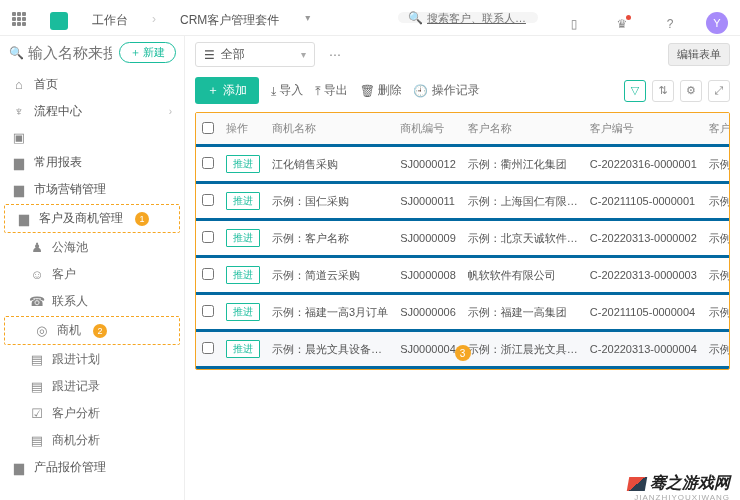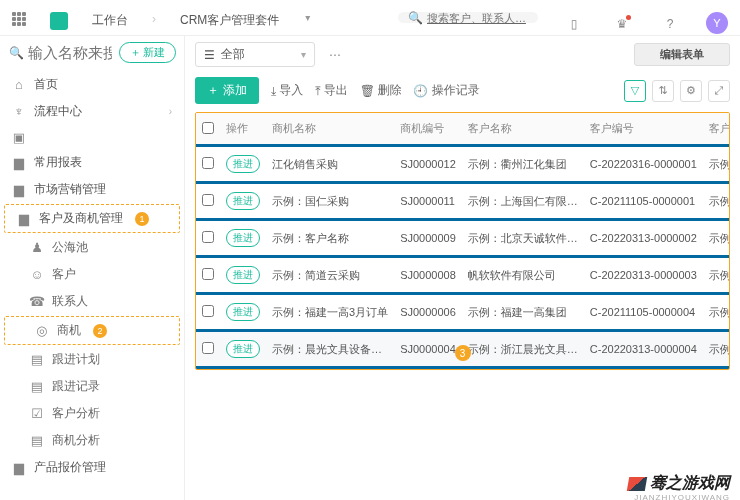--- a/index.html
+++ b/index.html
@@ -32,37 +32,37 @@
 .nav li.sub { padding-left: 30px; color: #666; }
 .nav li.highlight { border: 1px dashed #f5a623; border-radius: 2px; margin: 1px 4px; }
 .nav .ic { width: 14px; height: 14px; display: flex; align-items: center; justify-content: center; color: #888; font-size: 13px; }
 .nav .chev-r { margin-left: auto; color: #bbb; font-size: 10px; }
 .badge-num { width: 14px; height: 14px; border-radius: 50%; background: #f5a623; color: #fff; font-size: 9px; display: flex; align-items: center; justify-content: center; margin-left: 4px; }
 
 .main { flex: 1; display: flex; flex-direction: column; overflow: hidden; }
 .main-top { display: flex; align-items: center; padding: 6px 10px; gap: 8px; }
 .view-select { display: flex; align-items: center; gap: 6px; padding: 3px 8px; border: 1px solid #ddd; border-radius: 3px; color: #555; width: 120px; }
 .view-select .chev { margin-left: auto; color: #aaa; font-size: 10px; }
-.btn-edit { padding: 3px 25px; color: #555; border: 1px solid #ddd; border-radius: 3px; font-size: 11px; font-weight: bold; }
+.btn-edit { padding: 3px 8px; color: #555; border: 1px solid #ddd; border-radius: 3px; font-size: 11px; }
 .dots { color: #888; padding: 0 6px; }
 
 .toolbar { display: flex; align-items: center; padding: 4px 10px 8px; gap: 12px; }
 .btn-primary { background: #1abc9c; color: #fff; border: none; border-radius: 3px; padding: 5px 12px; font-size: 12px; display: flex; align-items: center; gap: 4px; }
 .tool-link { color: #666; font-size: 12px; display: flex; align-items: center; gap: 3px; }
 .tool-icons { margin-left: auto; display: flex; gap: 6px; }
 .tool-icons .ib { width: 22px; height: 22px; border: 1px solid #ddd; border-radius: 3px; display: flex; align-items: center; justify-content: center; color: #888; font-size: 11px; }
 .tool-icons .ib.active { border-color: #1abc9c; color: #1abc9c; }
 
 .table-wrap { margin: 0 10px; border: 1px solid #f5a623; border-radius: 2px; overflow: auto; position: relative; }
 table { width: 100%; border-collapse: collapse; }
 th, td { text-align: left; padding: 8px 6px; font-size: 11px; border-bottom: 3px solid #0369a1; color: #555; white-space: nowrap; margin-left: 40px; }
 th { color: #888; font-weight: normal; background: #fafafa; }
 td.ck, th.ck { width: 26px; text-align: center; }
 input[type=checkbox] { width: 12px; height: 12px; }
-.btn-push { border: 1px solid #1abc9c; color: #1abc9c; background: #fff; border-radius: 9px; padding: 1px 6px; font-size: 10px; }
+.btn-push { border: 1px solid #1abc9c; color: #1abc9c; background: #fff; border-radius: 1px; padding: 1px 6px; font-size: 10px; }
 tr.hl td { background: #f7f8fa; }
 .table-badge { position: absolute; bottom: 8px; left: 50%; transform: translateX(-50%); width: 16px; height: 16px; border-radius: 50%; background: #f5a623; color: #fff; font-size: 10px; display: flex; align-items: center; justify-content: center; }
 
 .watermark { position: absolute; bottom: 6px; right: 10px; font-size: 16px; font-weight: bold; color: #222; font-style: italic; display: flex; align-items: center; gap: 4px; }
 .watermark .logo-m { width: 18px; height: 14px; background: linear-gradient(135deg, #e74c3c 50%, #2c3e50 50%); transform: skewX(-10deg); }
 .watermark .sub { position: absolute; bottom: -8px; right: 0; font-size: 8px; color: #aaa; font-weight: normal; font-style: normal; letter-spacing: 1px; }
 </style>
 </head>
 <body>
 

